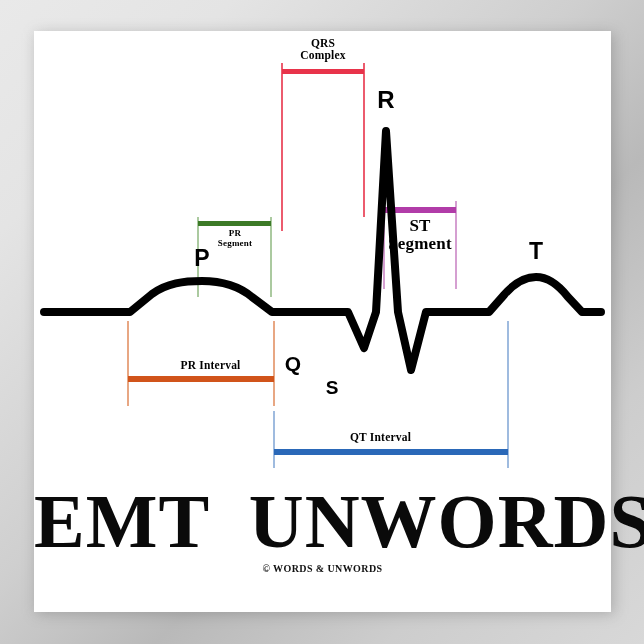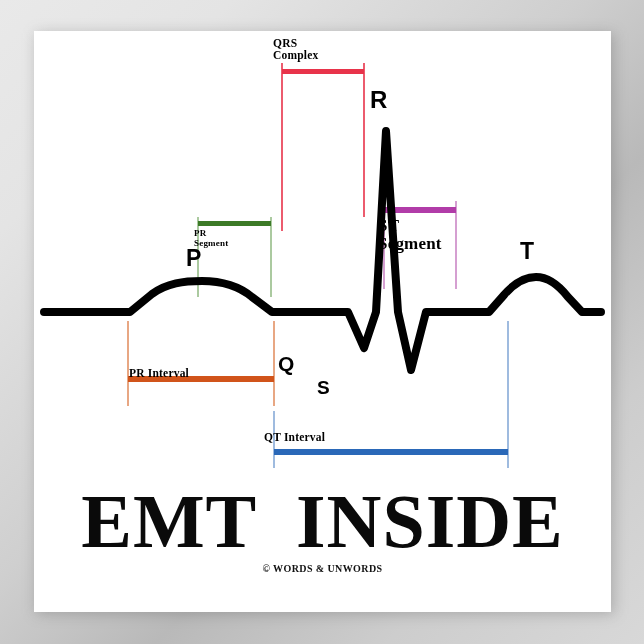--- a/index.html
+++ b/index.html
@@ -38,21 +38,21 @@
     position: absolute;
     left: 0;
     top: 0;
     width: 577px;
     height: 455px;
   }
   #ecg-figure svg { display: block; }
 
   .fig-label {
     position: absolute;
-    text-align: left;
+    text-align: center;
     color: #000;
     line-height: 1.05;
     white-space: nowrap;
   }
   .wave-label {
     font-family: "Liberation Sans", sans-serif;
     font-weight: bold;
   }
   .bracket-label {
     font-family: "Liberation Serif", serif;
@@ -174,23 +174,23 @@
     </div>
 
     <div class="fig-label wave-label" style="left:152px; top:215px; width:32px; font-size:23px;">P</div>
 
     <div class="fig-label wave-label" style="left:486px; top:208px; width:32px; font-size:23px;">T</div>
 
     <div class="fig-label wave-label" style="left:244px; top:322px; width:30px; font-size:21px;">Q</div>
 
     <div class="fig-label wave-label" style="left:283px; top:347px; width:30px; font-size:19px;">S</div>
 
-    <div class="fig-label bracket-label" style="left:95px; top:328px; width:163px; font-size:11.5px;margin-top:8px;">PR Interval</div>
+    <div class="fig-label bracket-label" style="left:95px; top:328px; width:163px; font-size:11.5px;">PR Interval</div>
 
     <div class="fig-label bracket-label" style="left:230px; top:400px; width:233px; font-size:11.5px;">QT Interval</div>
 
     <div id="title-block">
-      <div id="poster-title">EMT  INSIDE</div>
+      <div id="poster-title">EMT  UNWORDS</div>
       <div id="poster-credit">© WORDS &amp; UNWORDS</div>
     </div>
 
   </div>
 </div>
 
 </body></html>

